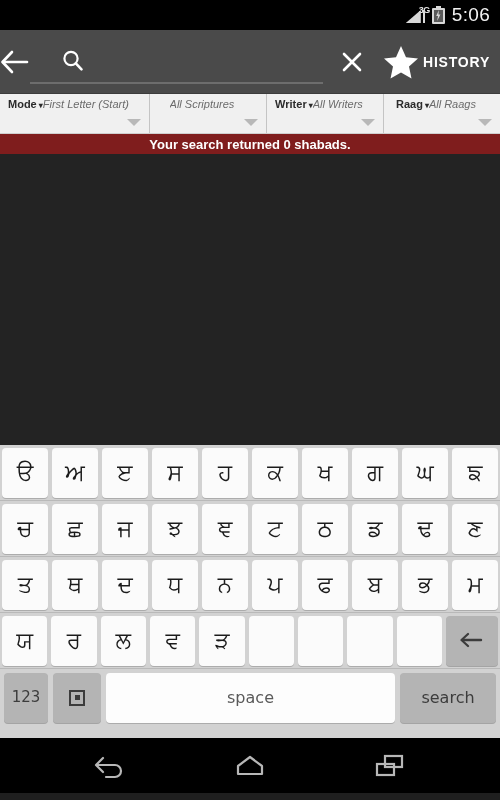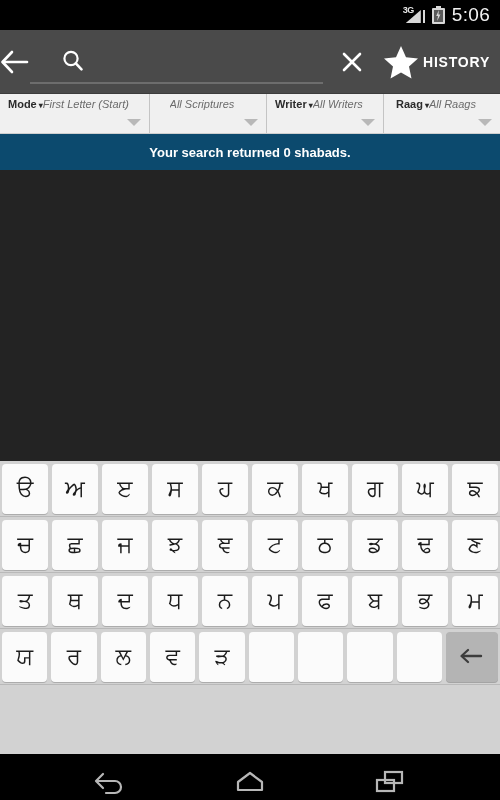--- a/index.html
+++ b/index.html
@@ -19,21 +19,21 @@
   .sb-signal{ position:relative; width:22px; height:18px; }
   .sb-signal .bars{
     position:absolute; right:4px; bottom:1px; width:15px; height:13px;
     background:#d8d8d8;
     clip-path:polygon(100% 0,100% 100%,0 100%);
   }
   .sb-signal .bar-sep{
     position:absolute; right:0px; bottom:1px; width:2px; height:13px; background:#d8d8d8;
   }
   .sb-signal .net{
-    position:absolute; left:0; top:-1px; font-size:9px; color:#e6e6e6; font-weight:bold;
+    position:absolute; left:16px; top:-1px; font-size:9px; color:#e6e6e6; font-weight:bold;
     letter-spacing:-0.5px;
   }
   .sb-batt{ position:relative; width:13px; height:18px; }
   .sb-batt .shell{
     position:absolute; left:0; top:2px; width:13px; height:16px;
     border:2px solid #d8d8d8; border-radius:1px; background:#5a5a5a;
   }
   .sb-batt .cap{
     position:absolute; left:4px; top:0px; width:5px; height:3px; background:#d8d8d8;
   }
@@ -100,21 +100,21 @@
     overflow:hidden; text-overflow:ellipsis; padding-right:20px;font-style:italic;
   }
   .filter .f-arrow{
     position:absolute; right:8px; bottom:7px; width:0; height:0;
     border-left:7px solid transparent; border-right:7px solid transparent;
     border-top:7px solid #b8b8b8;
   }
 
   
   .banner{
-    height:36px; background:#0c4a6e; display:flex; align-items:center;
+    height:20px; background:#7f1d1d; display:flex; align-items:center;
     justify-content:center; color:#fff; font-size:13px; font-weight:bold;
   }
 
   
   .content{
     height:291px; background:#232323;
   }
 
   
   .keyboard{
@@ -299,20 +299,30 @@
       <div class="key dark backspace">
         <span class="bsp-arrow">
           <svg viewBox="0 0 24 16" aria-hidden="true">
             <path d="M8 2 L1.5 8 L8 14" fill="none" stroke="#3c3c3c" stroke-width="2.2" stroke-linecap="round" stroke-linejoin="round"></path>
             <line x1="2.5" y1="8" x2="21" y2="8" stroke="#3c3c3c" stroke-width="2.4" stroke-linecap="round"></line>
           </svg>
         </span>
       </div>
     </div>
 
+    <div class="krow last">
+      <div class="key dark k123">123</div>
+      <div class="key dark kime">
+        <span class="ime-glyph">
+            <i></i>
+          </span>
+      </div>
+      <div class="key kspace">space</div>
+      <div class="key dark ksearch">search</div>
+    </div>
   </div>
 
   <div class="navbar">
     <div class="navbtn">
       <svg viewBox="0 0 34 28" aria-hidden="true">
         <path d="M10 6 L3 13 L10 20" fill="none" stroke="#b7b7b7" stroke-width="2.2" stroke-linecap="round" stroke-linejoin="round"></path>
         <path d="M4 13 H22 a6 6 0 0 1 0 12 H13" fill="none" stroke="#b7b7b7" stroke-width="2.2" stroke-linecap="round" stroke-linejoin="round"></path>
       </svg>
     </div>
     <div class="navbtn">

